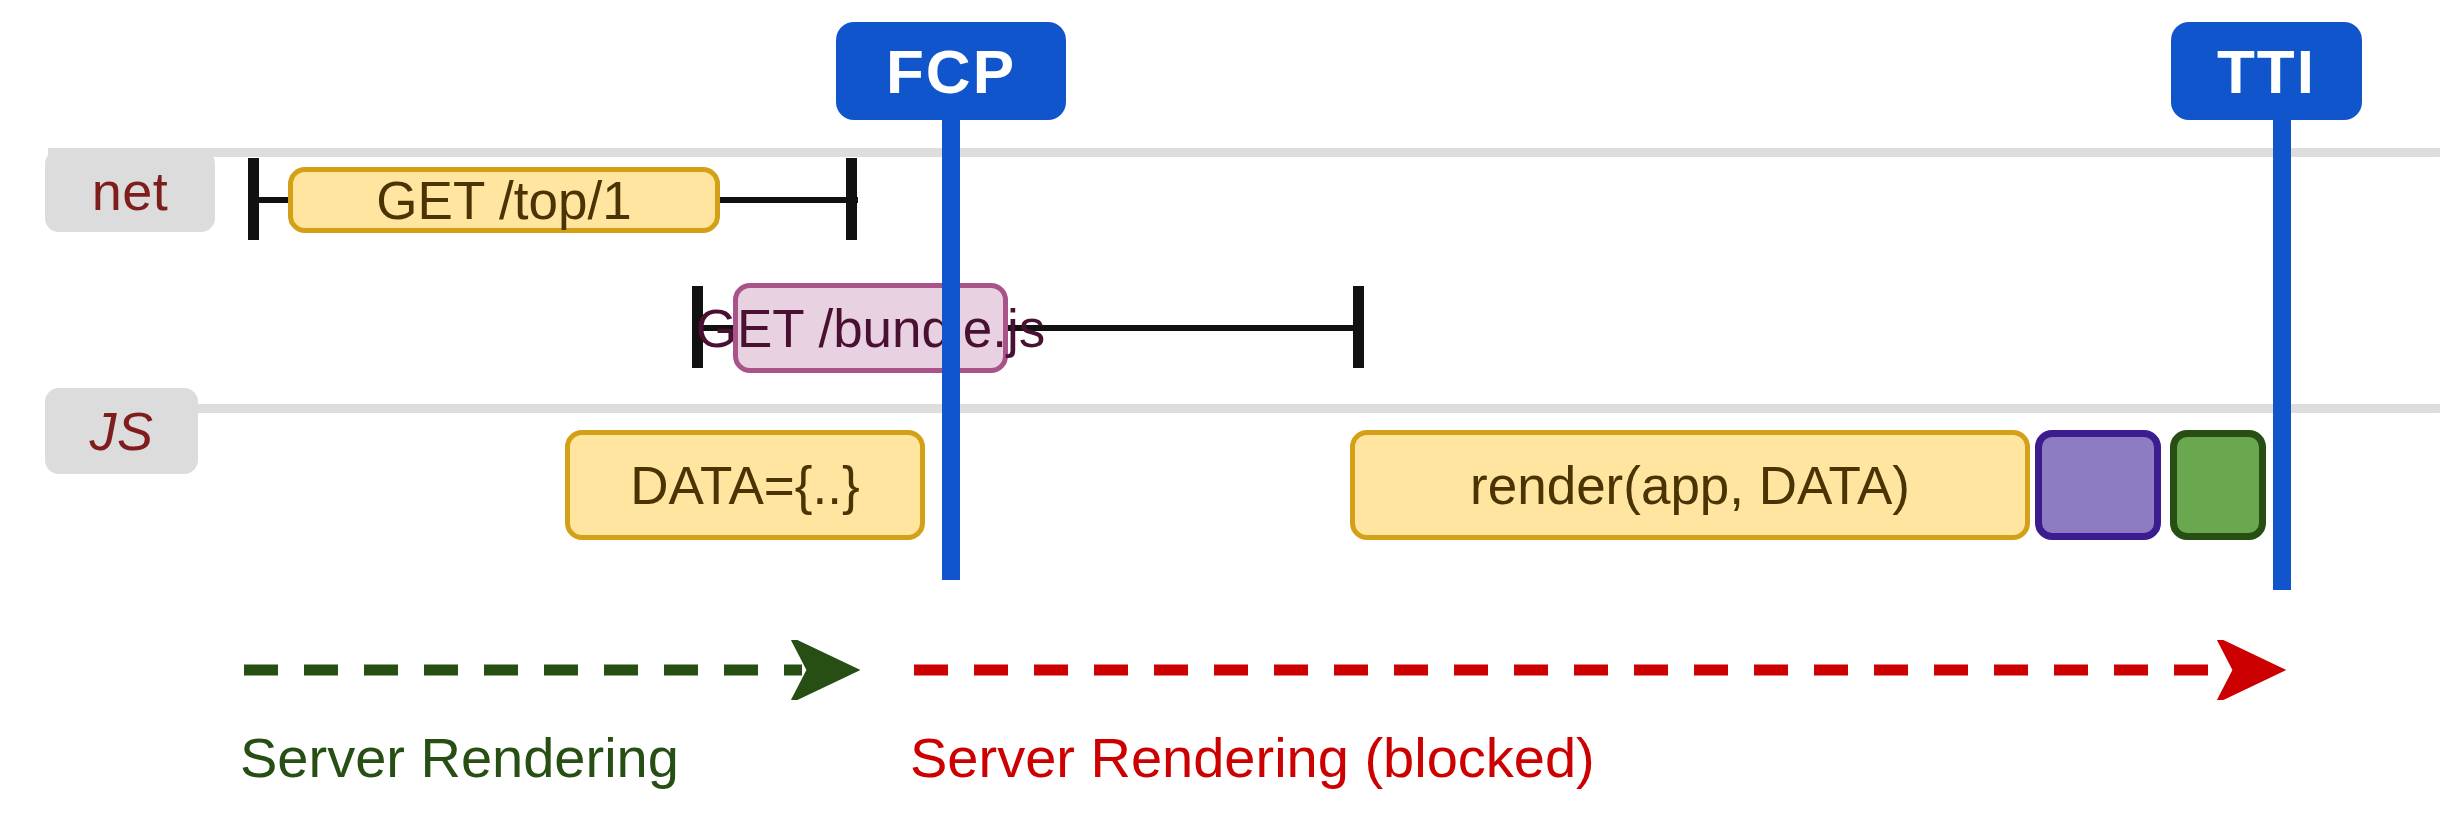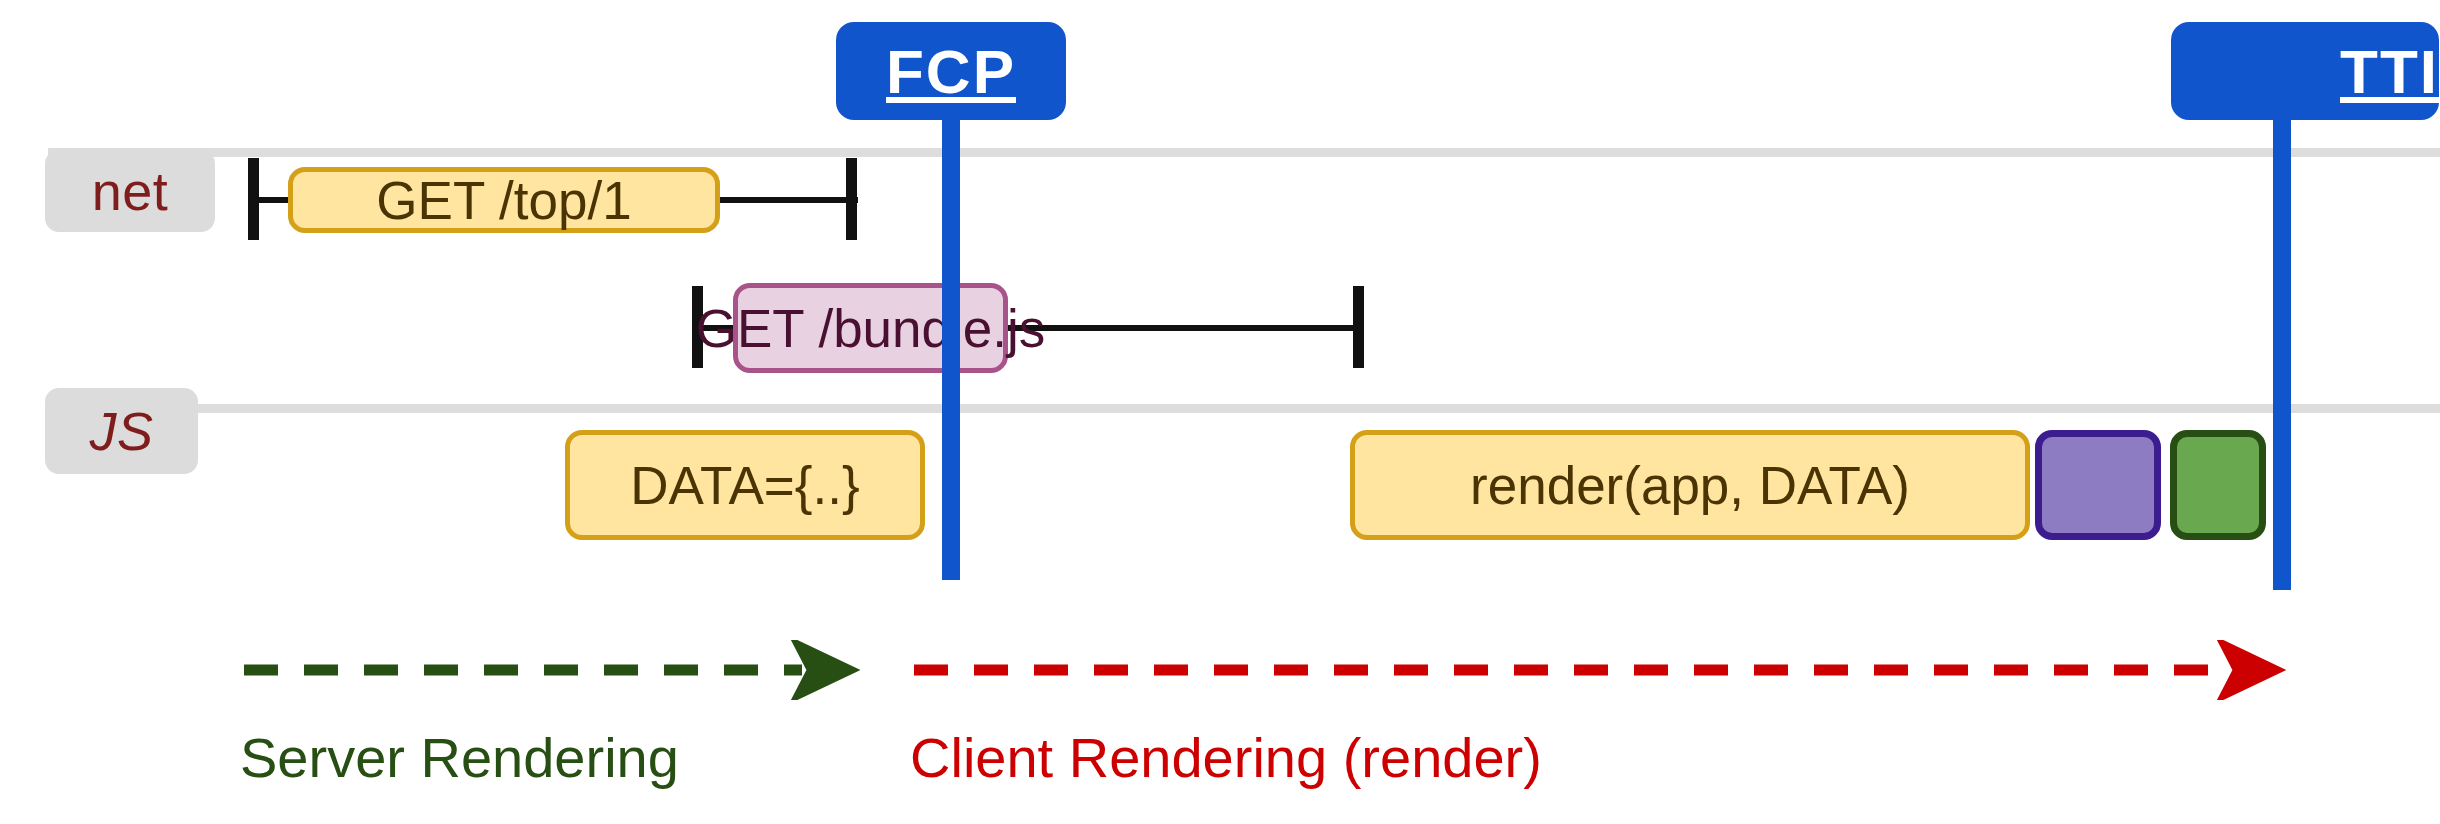--- a/index.html
+++ b/index.html
@@ -77,21 +77,20 @@
   }
   .milestone-badge{
     position:absolute;
     background:#1155CC;
     border-radius:18px;
     display:flex;align-items:center;justify-content:center;
     color:#ffffff;
     font-weight:bold;
     font-size:62px;
     letter-spacing:2px;
-    text-decoration:underline;
   }
 
   
   .phase{position:absolute;}
   .phase-arrow{position:absolute;left:0;top:0;}
   .phase-label{
     position:absolute;
     text-align:left;
     font-size:56px;
     white-space:nowrap;
@@ -144,21 +143,21 @@
   <div class="task green" style="left:2170px;top:430px;width:96px;height:110px;">
     <span></span>
   </div>
 
   <div class="milestone-line" style="left:942px;top:110px;height:470px;"></div>
   <div class="milestone-badge" style="left:836px;top:22px;width:230px;height:98px;">
     <span>FCP</span>
   </div>
 
   <div class="milestone-line" style="left:2273px;top:110px;height:480px;"></div>
-  <div class="milestone-badge" style="left:2171px;top:22px;width:268px;height:98px;justify-content:flex-end;">
+  <div class="milestone-badge" style="left:2171px;top:22px;width:191px;height:98px;">
     <span>TTI</span>
   </div>
 
   <div class="phase" style="left:240px;top:640px;width:620px;height:60px;">
     <svg class="phase-arrow" width="620" height="60" viewBox="0 0 620 60">
       <defs>
         <marker id="arrow-green" markerWidth="7" markerHeight="7" refX="1.2" refY="3.5" orient="auto" markerUnits="strokeWidth">
           <path d="M0,0.4 L6.5,3.5 L0,6.6 L1.6,3.5 Z" fill="#274E13"></path>
         </marker>
       </defs>
@@ -173,16 +172,16 @@
     <svg class="phase-arrow" width="1380" height="60" viewBox="0 0 1380 60">
       <defs>
         <marker id="arrow-red" markerWidth="7" markerHeight="7" refX="1.2" refY="3.5" orient="auto" markerUnits="strokeWidth">
           <path d="M0,0.4 L6.5,3.5 L0,6.6 L1.6,3.5 Z" fill="#CC0000"></path>
         </marker>
       </defs>
       <line x1="4" y1="30" x2="1318" y2="30" stroke="#CC0000" stroke-width="11" stroke-dasharray="34,26" marker-end="url(#arrow-red)"></line>
     </svg>
   </div>
   <div class="phase-label client" style="left:910px;top:730px;width:1380px;">
-    <span>Client Rendering (render)</span>
+    <span>Server Rendering (blocked)</span>
   </div>
 
 </div>
 
 </body></html>

